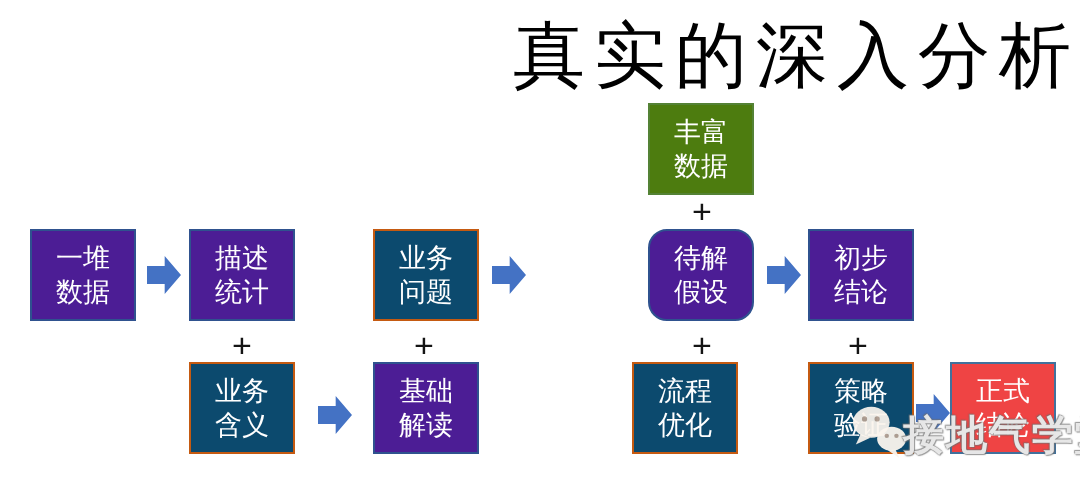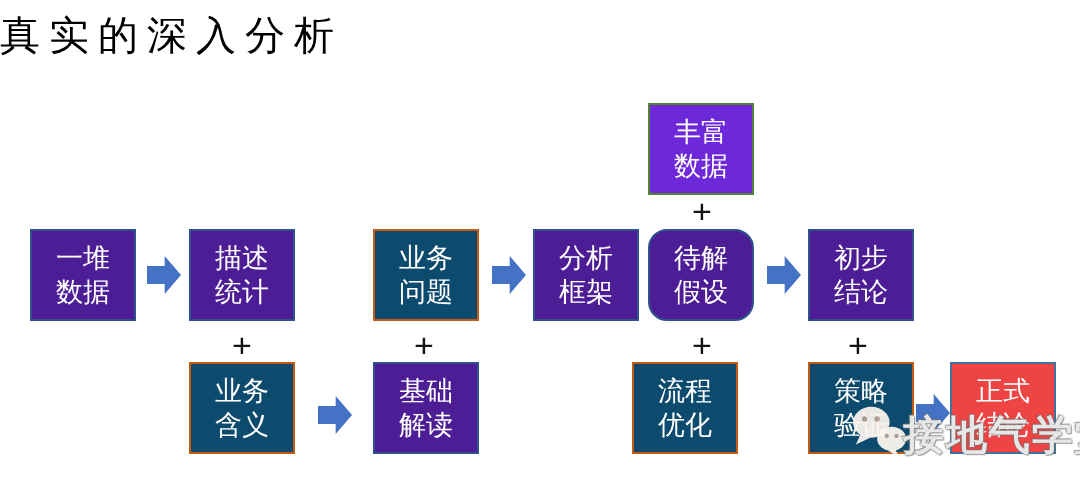--- a/index.html
+++ b/index.html
@@ -2,32 +2,32 @@
 <html><head>
 <meta charset="utf-8">
 <style>
   html,body{margin:0;padding:0;background:#ffffff;}
   #canvas{
     position:relative;width:1080px;height:480px;background:#ffffff;overflow:hidden;
     font-family:"Liberation Sans","DejaVu Sans",sans-serif;
   }
   .title{
     position:absolute;left:0;right:0;top:8px;margin:0;
-    text-align:left;font-size:40px;font-weight:500;color:#000;
+    text-align:right;font-size:72px;font-weight:500;color:#000;
     letter-spacing:9px;
   }
   .box{
     position:absolute;width:106px;height:92px;
     display:flex;align-items:center;justify-content:center;
     text-align:center;color:#ffffff;font-size:27px;line-height:34px;
     white-space:pre-line;border:2px solid;box-sizing:border-box;
   }
   .c-blue{background:#4c1d95;border-color:#2F528F;}
   .c-orange{background:#0c4a6e;border-color:#C55A11;}
-  .c-green{background:#6d28d9;border-color:#548235;}
+  .c-green{background:#4d7c0f;border-color:#548235;}
   .c-lightblue{background:#ef4444;border-color:#41719C;}
   .arrow{
     position:absolute;width:34px;height:38px;background:#4472C4;
     clip-path:polygon(0% 26%,52% 26%,52% 0%,100% 50%,52% 100%,52% 74%,0% 74%);
   }
   .plus{
     position:absolute;transform:translateX(-50%);
     font-size:34px;font-weight:500;color:#141414;line-height:34px;
   }
   .watermark{position:absolute;left:0;top:0;z-index:5;pointer-events:none;}
@@ -57,24 +57,20 @@
     <span>一堆
 数据</span>
   </div>
   <div class="box c-blue" style="left:189px;top:229px;">
     <span>描述
 统计</span>
   </div>
   <div class="box c-orange" style="left:373px;top:229px;">
     <span>业务
 问题</span>
-  </div>
-  <div class="box c-blue" style="left:533px;top:229px;">
-    <span>分析
-框架</span>
   </div>
   <div class="box c-blue" style="left:648px;top:229px;border-radius:19px;">
     <span>待解
 假设</span>
   </div>
   <div class="box c-blue" style="left:808px;top:229px;">
     <span>初步
 结论</span>
   </div>
 

